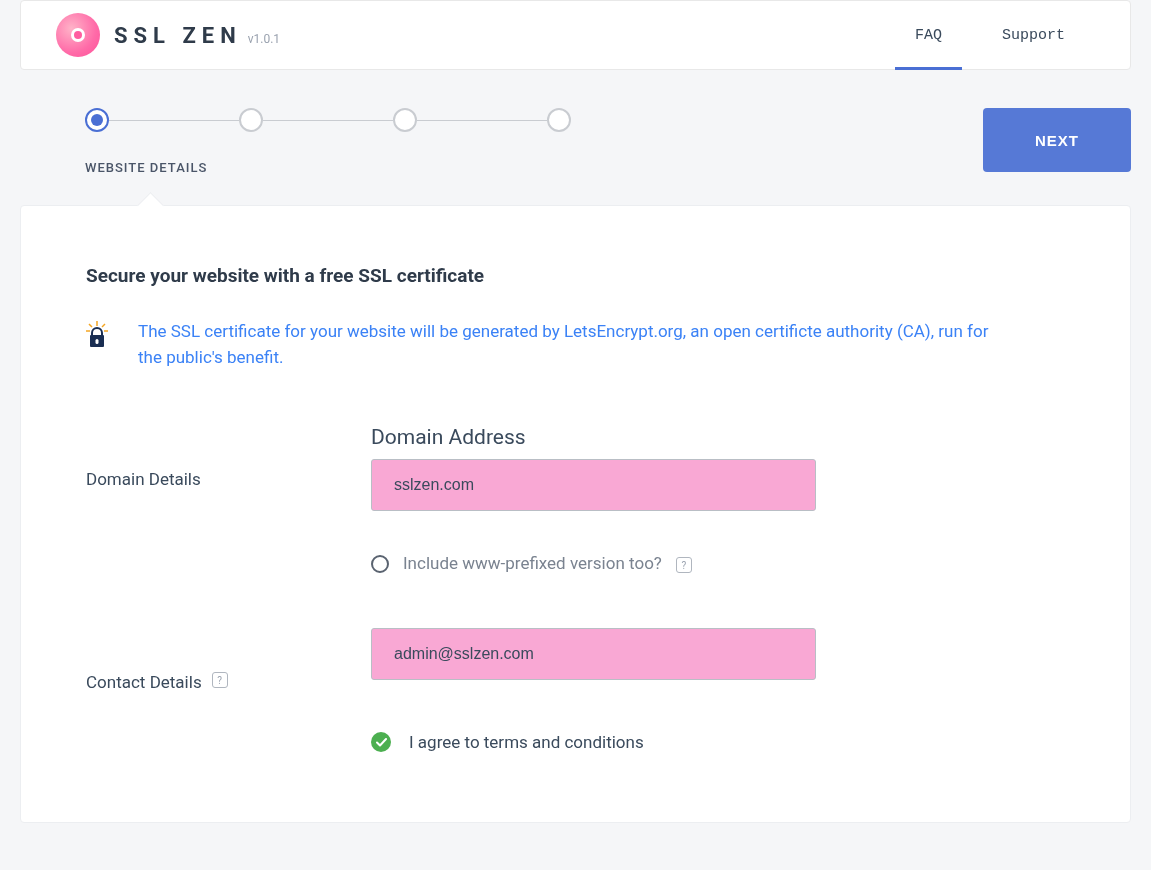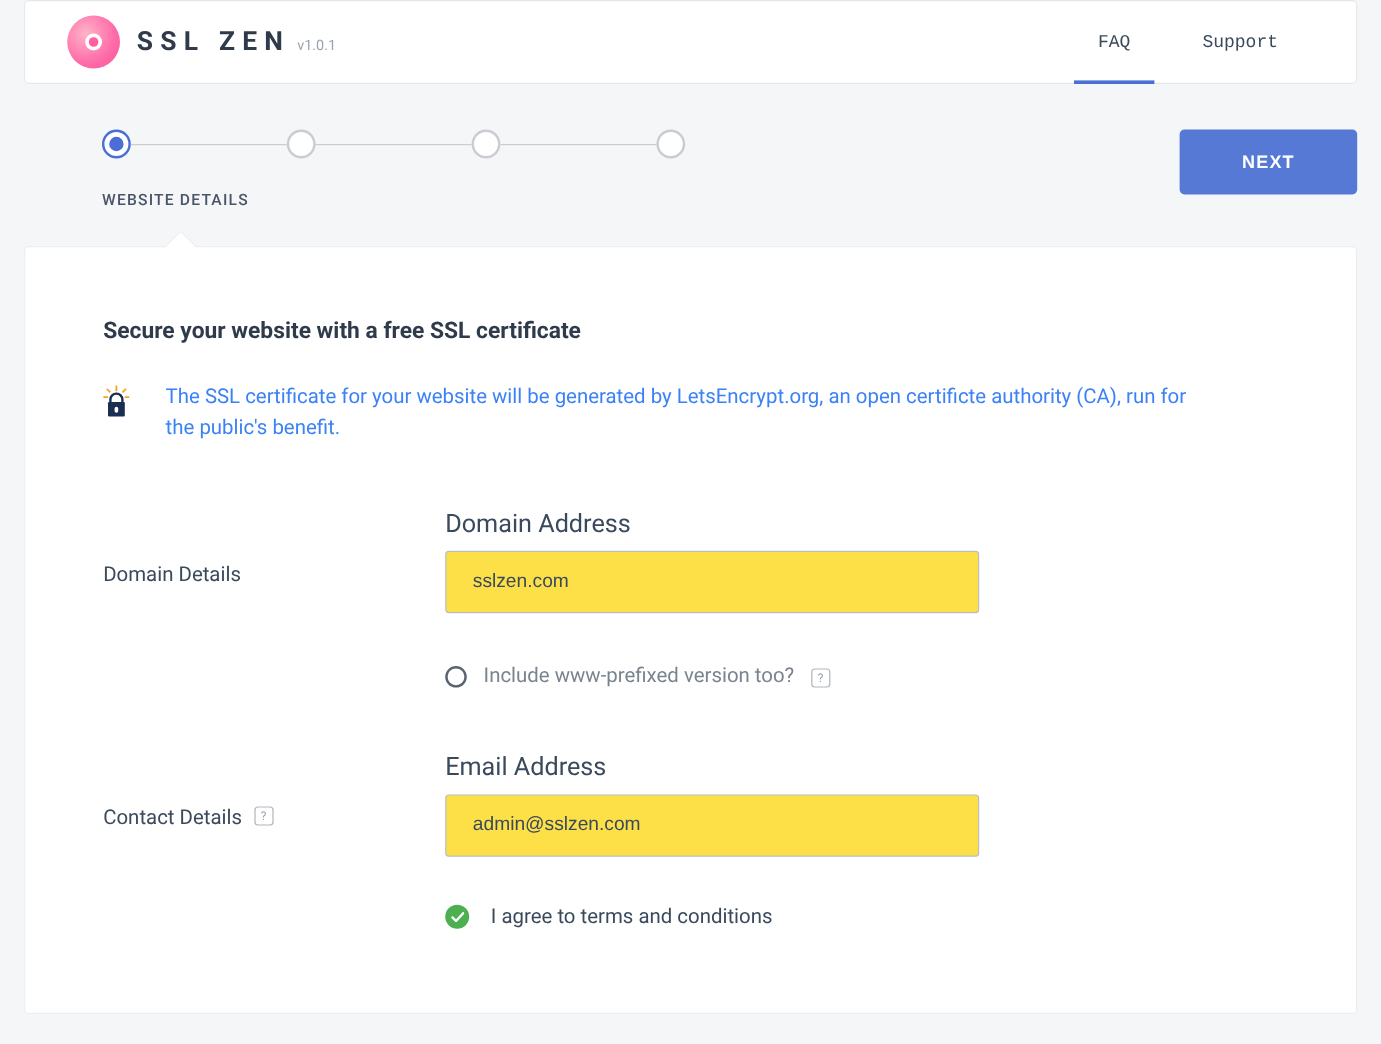--- a/index.html
+++ b/index.html
@@ -158,21 +158,21 @@
       letter-spacing: 1px;
       color: #4a5568;
       font-weight: 500;
     }
 
     .next-btn {
       background: #5679d6;
       color: #fff;
       border: none;
       padding: 0 52px;
-      height: 54px;
+      height: 64px;
       font-size: 15px;
       font-weight: 700;
       letter-spacing: 1px;
       border-radius: 4px;
       cursor: pointer;
     }
 
     .card {
       background: #fff;
       border: 1px solid #eceef1;
@@ -253,21 +253,21 @@
     }
 
     .text-input {
       width: 445px;
       height: 52px;
       border: 1px solid #b9bec5;
       border-radius: 3px;
       padding: 0 22px;
       font-size: 16px;
       color: #3a4a5c;
-      background: #fde047;
+      background: #f9a8d4;
     }
 
     .checkbox-row {
       display: flex;
       align-items: flex-end;
       gap: 14px;
       margin-top: 42px;
     }
 
     .radio-empty {
@@ -395,21 +395,20 @@
       </div>
     </div>
   </div>
 
   <div class="form-row" style="margin-bottom:40px;">
     <div class="form-left">
       <span class="section-label">Contact Details</span>
       <span class="help-icon">?</span>
     </div>
     <div class="form-right">
-      <label class="field-label">Email Address</label>
       <input type="text" class="text-input" value="admin@sslzen.com" style="">
     </div>
   </div>
 
   <div class="agree-row">
     <span class="check-green">
       <svg width="11" height="9" viewBox="0 0 11 9">
         <path d="M1 4.5 L4 7.5 L10 1" stroke="#fff" stroke-width="2" fill="none" stroke-linecap="round" stroke-linejoin="round"></path>
       </svg>
     </span>

